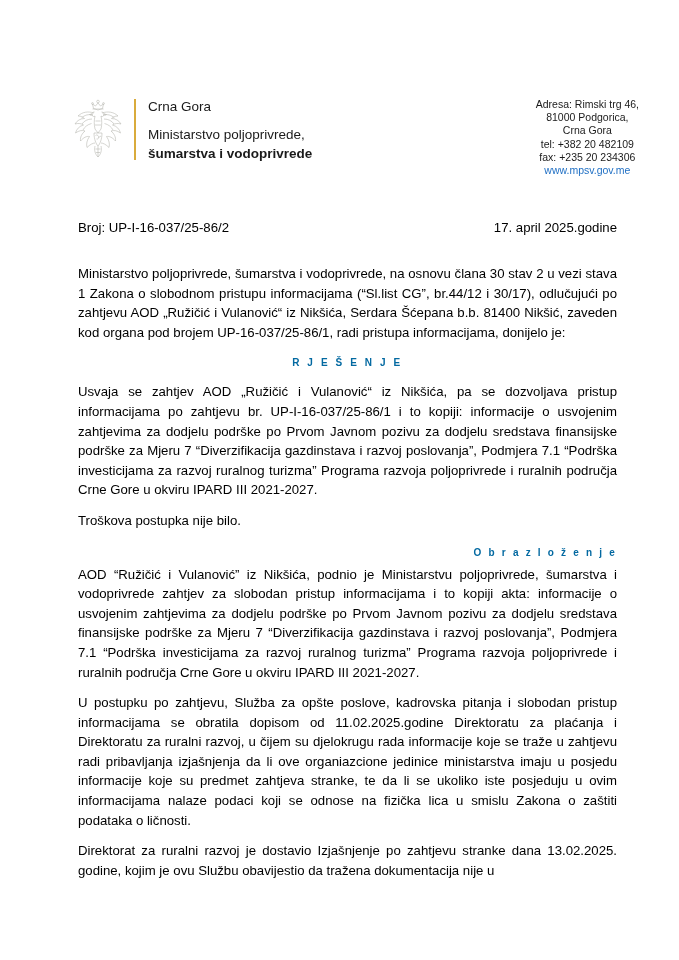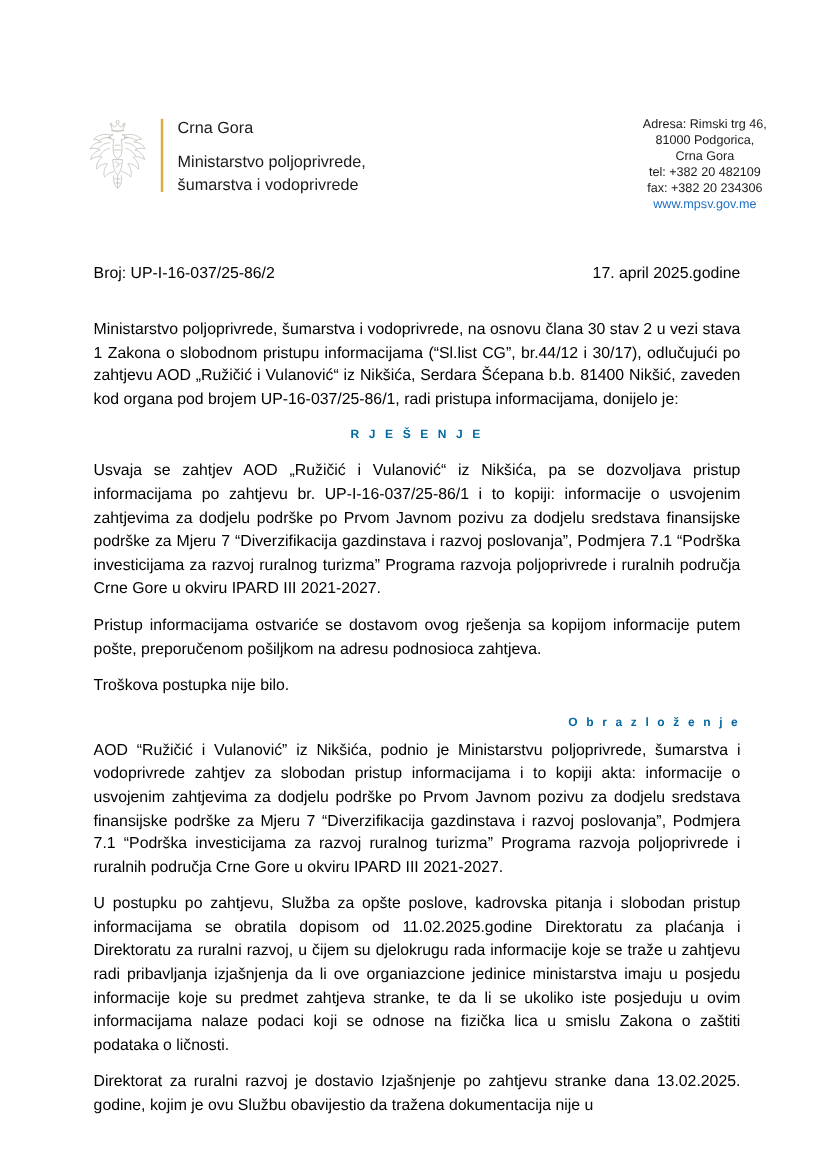--- a/index.html
+++ b/index.html
@@ -69,20 +69,21 @@
     line-height: 19px;
     color: #1a1a1a;
     margin-top: 9px;
     white-space: nowrap;
   }
   .brand-line3 {
     font-size: 13.5px;
     line-height: 19px;
     color: #1a1a1a;
     white-space: nowrap;
+    font-weight: bold;
   }
 
   .contact {
     font-size: 10.5px;
     line-height: 13.2px;
     color: #1a1a1a;
     text-align: center;
     padding-top: 2px;
   }
   .contact div { white-space: nowrap; }
@@ -199,39 +200,38 @@
         <div class="brand-line2">Ministarstvo poljoprivrede,</div>
         <div class="brand-line3">šumarstva i vodoprivrede</div>
       </div>
     </div>
 
     <div class="contact">
       <div>Adresa: Rimski trg 46,</div>
       <div>81000 Podgorica,</div>
       <div>Crna Gora</div>
       <div>tel: +382 20 482109</div>
-      <div>fax: +382 20 234306</div>
+      <div>fax: +235 20 234306</div>
       <div class="weblink">www.mpsv.gov.me</div>
     </div>
   </header>
 
   <div class="refrow">
     <span>Broj: UP-I-16-037/25-86/2</span>
     <span>17. april 2025.godine</span>
   </div>
 
   <main class="body">
 
     <p class="para">Ministarstvo poljoprivrede, šumarstva i vodoprivrede, na osnovu člana 30 stav 2 u vezi stava 1 Zakona o slobodnom pristupu informacijama (“Sl.list CG”, br.44/12 i 30/17), odlučujući  po zahtjevu AOD „Ružičić i Vulanović“ iz Nikšića, Serdara Šćepana b.b. 81400 Nikšić, zaveden kod organa pod brojem UP-16-037/25-86/1, radi pristupa informacijama, donijelo je:</p>
 
     <h2 class="center-head">R J E Š E N J E</h2>
 
     <p class="para"><b>Usvaja se zahtjev</b><span> AOD „Ružičić i Vulanović“ iz Nikšića, pa se dozvoljava pristup informacijama po zahtjevu br.  UP-I-16-037/25-86/1  i to kopiji: </span><b>informacije o usvojenim zahtjevima za dodjelu podrške po Prvom Javnom pozivu za dodjelu sredstava finansijske podrške za Mjeru 7 “Diverzifikacija gazdinstava i razvoj poslovanja”, Podmjera 7.1 “Podrška investicijama za razvoj ruralnog turizma” Programa razvoja poljoprivrede i ruralnih područja Crne Gore u okviru IPARD III 2021-2027.</b></p>
 
-    <p class="para">Pristup informacijama ostvariće se dostavom ovog rješenja sa kopijom informacije putem pošte, preporučenom pošiljkom na adresu podnosioca zahtjeva.</p>
 
     <p class="para tight">Troškova postupka nije bilo.</p>
 
 
     <h2 class="center-head obraz">O b r a z l o ž e n j e</h2>
 
     <p class="para"><span>AOD “Ružičić i Vulanović” iz Nikšića, podnio je Ministarstvu poljoprivrede, šumarstva i vodoprivrede zahtjev za slobodan pristup informacijama i to kopiji akta: </span><b>informacije o usvojenim zahtjevima za dodjelu podrške po Prvom Javnom pozivu za dodjelu sredstava finansijske podrške za Mjeru 7 “Diverzifikacija gazdinstava i razvoj poslovanja”, Podmjera 7.1 “Podrška investicijama za razvoj ruralnog turizma” Programa razvoja poljoprivrede i ruralnih područja Crne Gore u okviru IPARD III 2021-2027.</b></p>
 
     <p class="para">U postupku po zahtjevu, Služba za opšte poslove, kadrovska pitanja i slobodan pristup informacijama se obratila dopisom od 11.02.2025.godine Direktoratu za plaćanja i Direktoratu za ruralni razvoj,  u čijem su djelokrugu rada informacije koje se traže u zahtjevu radi pribavljanja izjašnjenja da li ove organiazcione jedinice ministarstva imaju u posjedu informacije koje su predmet zahtjeva stranke, te da li se ukoliko iste posjeduju u ovim informacijama nalaze podaci koji se odnose na fizička lica u smislu Zakona o zaštiti podataka o ličnosti.</p>
 

